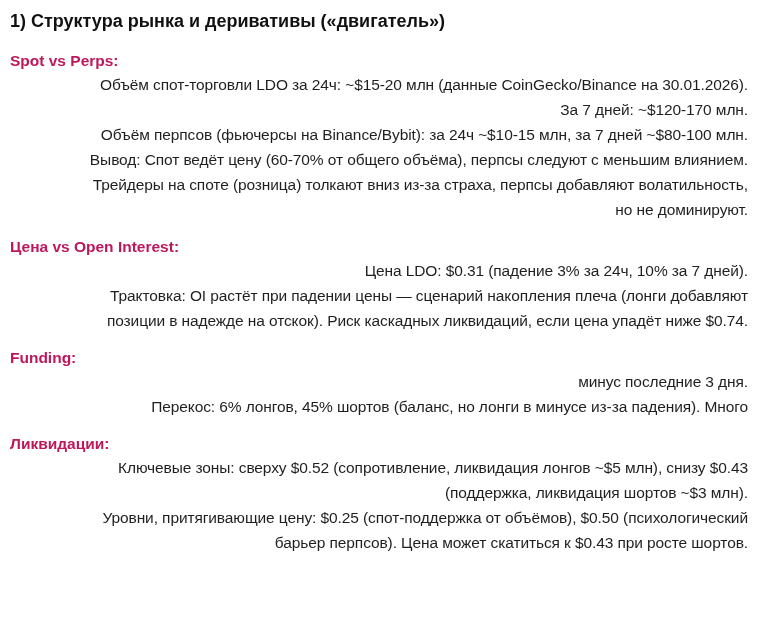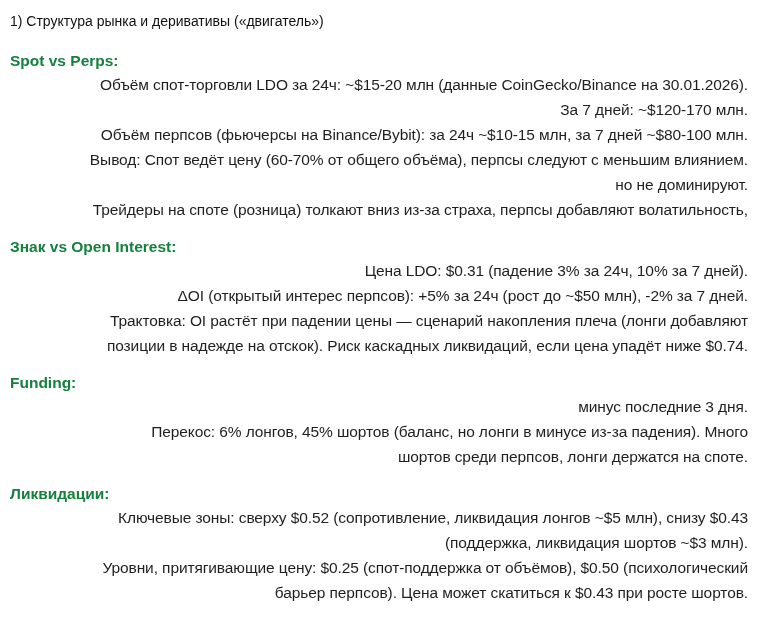--- a/index.html
+++ b/index.html
@@ -3,64 +3,62 @@
   <meta charset="utf-8">
   <style>
     html, body { margin: 0; padding: 0; background: #ffffff; }
     body {
       width: 758px; height: 628px; overflow: hidden;
       font-family: "Liberation Sans", sans-serif;
       color: #1f1f1f;
     }
     .wrap { padding: 8px 10px 0 10px; }
     .title {
-      font-size: 14px; font-weight: normal; margin: 0; line-height: 26px;
+      font-size: 18px; font-weight: bold; margin: 0; line-height: 26px;
       color: #111111;
     }
     .section { margin-top: 14px; }
     .section:first-of-type { margin-top: 16px; }
     .heading {
       font-size: 15.5px; font-weight: bold; line-height: 22px; margin: 0;
-      color: #15803d;
+      color: #be185d;
     }
     .line {
       font-size: 15.5px; line-height: 25px; margin: 0;
       letter-spacing: -0.1px;
       text-align: right;
     }
   </style>
 </head>
 <body>
 
 <div class="wrap">
   <h2 class="title">1) Структура рынка и деривативы («двигатель»)</h2>
 
   <div class="section">
     <p class="heading">Spot vs Perps:</p>
     <p class="line">Объём спот-торговли LDO за 24ч: ~$15-20 млн (данные CoinGecko/Binance на 30.01.2026).</p>
     <p class="line">За 7 дней: ~$120-170 млн.</p>
     <p class="line">Объём перпсов (фьючерсы на Binance/Bybit): за 24ч ~$10-15 млн, за 7 дней ~$80-100 млн.</p>
     <p class="line">Вывод: Спот ведёт цену (60-70% от общего объёма), перпсы следуют с меньшим влиянием.</p>
+    <p class="line">Трейдеры на споте (розница) толкают вниз из-за страха, перпсы добавляют волатильность,</p>
     <p class="line">но не доминируют.</p>
-    <p class="line">Трейдеры на споте (розница) толкают вниз из-за страха, перпсы добавляют волатильность,</p>
   </div>
 
   <div class="section">
-    <p class="heading">Знак vs Open Interest:</p>
+    <p class="heading">Цена vs Open Interest:</p>
     <p class="line">Цена LDO: $0.31 (падение 3% за 24ч, 10% за 7 дней).</p>
-    <p class="line">ΔOI (открытый интерес перпсов): +5% за 24ч (рост до ~$50 млн), -2% за 7 дней.</p>
     <p class="line">Трактовка: OI растёт при падении цены — сценарий накопления плеча (лонги добавляют</p>
     <p class="line">позиции в надежде на отскок). Риск каскадных ликвидаций, если цена упадёт ниже $0.74.</p>
   </div>
 
   <div class="section">
     <p class="heading">Funding:</p>
     <p class="line">минус последние 3 дня.</p>
     <p class="line">Перекос: 6% лонгов, 45% шортов (баланс, но лонги в минусе из-за падения). Много</p>
-    <p class="line">шортов среди перпсов, лонги держатся на споте.</p>
   </div>
 
   <div class="section">
     <p class="heading">Ликвидации:</p>
     <p class="line">Ключевые зоны: сверху $0.52 (сопротивление, ликвидация лонгов ~$5 млн), снизу $0.43</p>
     <p class="line">(поддержка, ликвидация шортов ~$3 млн).</p>
     <p class="line">Уровни, притягивающие цену: $0.25 (спот-поддержка от объёмов), $0.50 (психологический</p>
     <p class="line">барьер перпсов). Цена может скатиться к $0.43 при росте шортов.</p>
   </div>
 </div>

